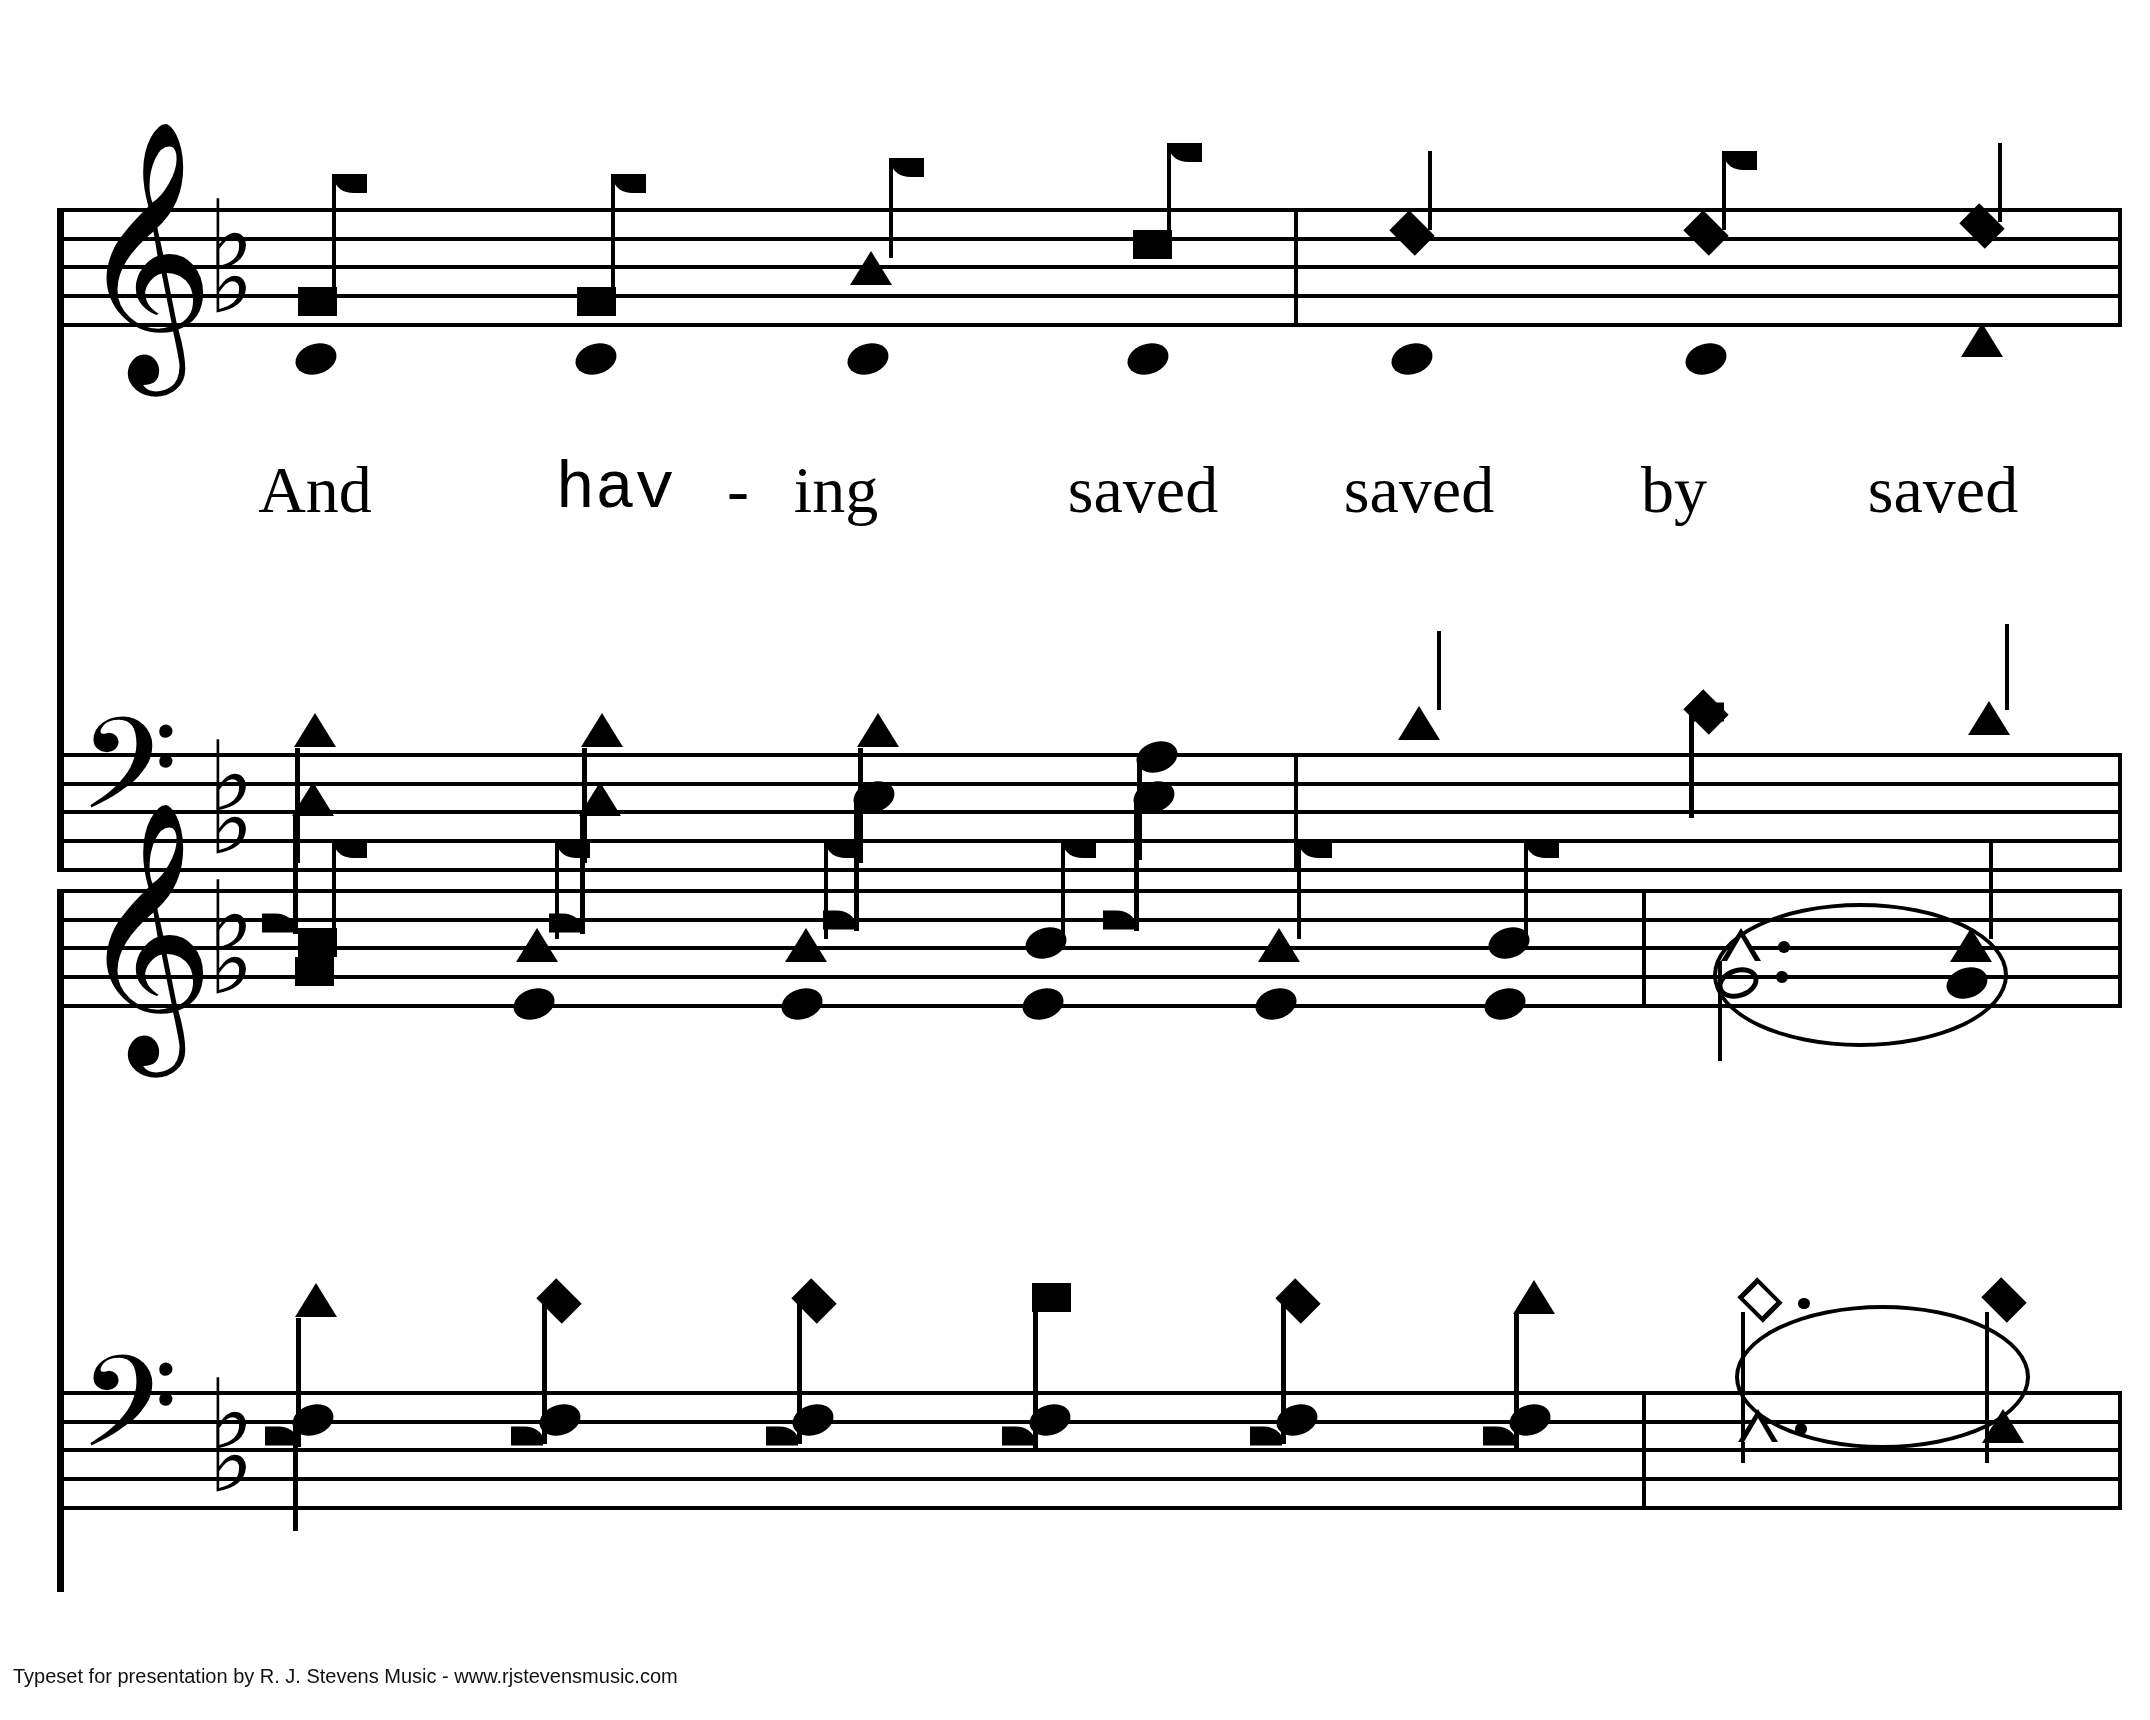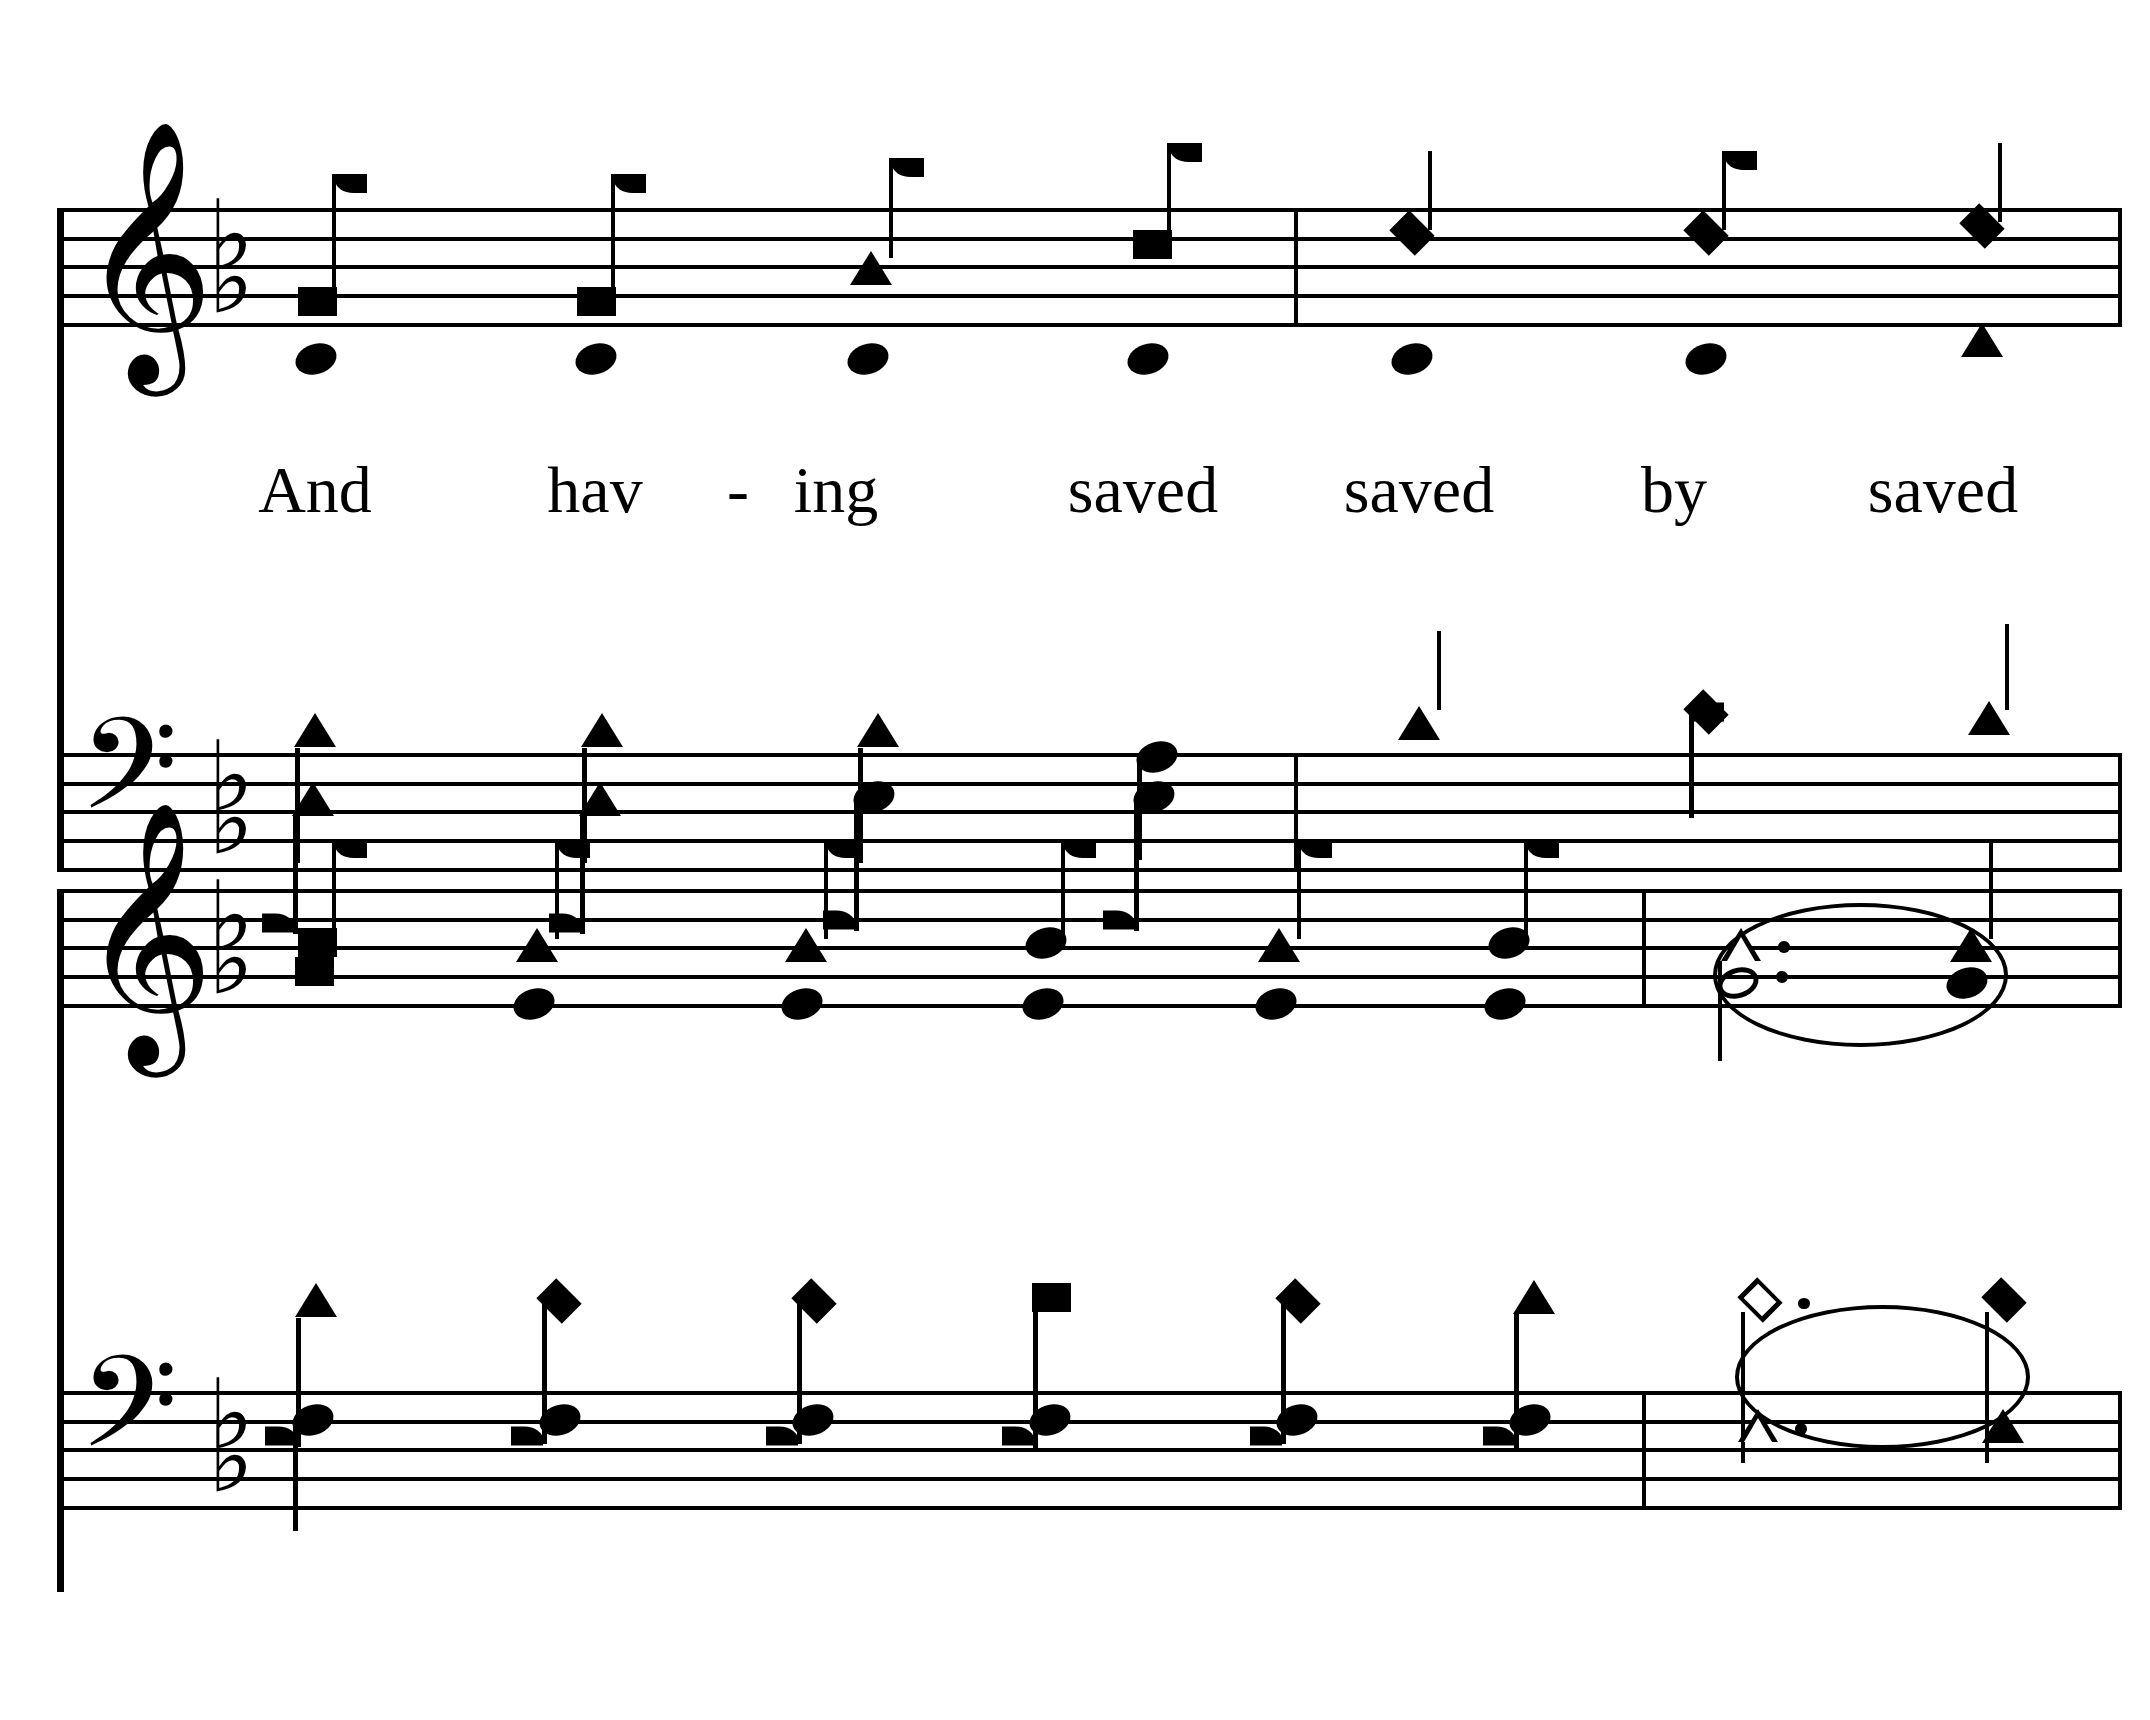--- a/index.html
+++ b/index.html
@@ -273,21 +273,21 @@
       <div class="note" style="left:1685px; top:0px;">
         <div class="head oval" style="left:0px; top:136px;"></div>
       </div>
       <div class="note" style="left:1961px; top:0px;">
         <div class="head tri" style="left:0px; top:115px;"></div>
       </div>
     </div>
 
     <div class="lyrics" style="top:323px;">
       <span class="lyric" style="left:315px;">And</span>
-      <span class="lyric" style="left:595px;">hav</span>
+      <span class="lyric" style="left:615px;font-family:Liberation Mono, monospace;">hav</span>
       <span class="lyric" style="left:738px;">-</span>
       <span class="lyric" style="left:836px;">ing</span>
       <span class="lyric" style="left:1143px;">saved</span>
       <span class="lyric" style="left:1419px;">saved</span>
       <span class="lyric" style="left:1674px;">by</span>
       <span class="lyric" style="left:1943px;">saved</span>
     </div>
 
     <div class="stave-block" style="top:545px; height:186px;">
       <div class="staff" style="top:79px;">
@@ -538,15 +538,16 @@
       <div class="note" style="left:1738px; top:0px;">
         <div class="head tri open" style="left:0px; top:97px;"></div>
         <div class="dot" style="left:57px; top:111px;"></div>
       </div>
       <div class="note" style="left:1982px; top:0px;">
         <div class="head tri" style="left:0px; top:97px;"></div>
       </div>
     </div>
   </div>
 
+  <div class="footer">Typeset for presentation by R. J. Stevens Music  -  www.rjstevensmusic.com</div>
 
 </div>
 
 
 </body></html>

